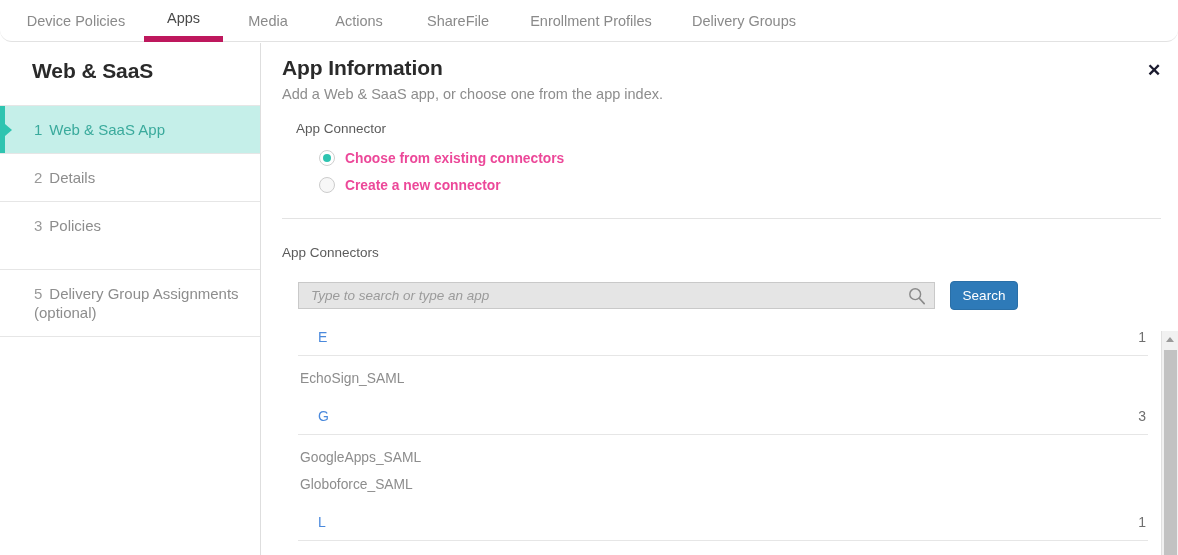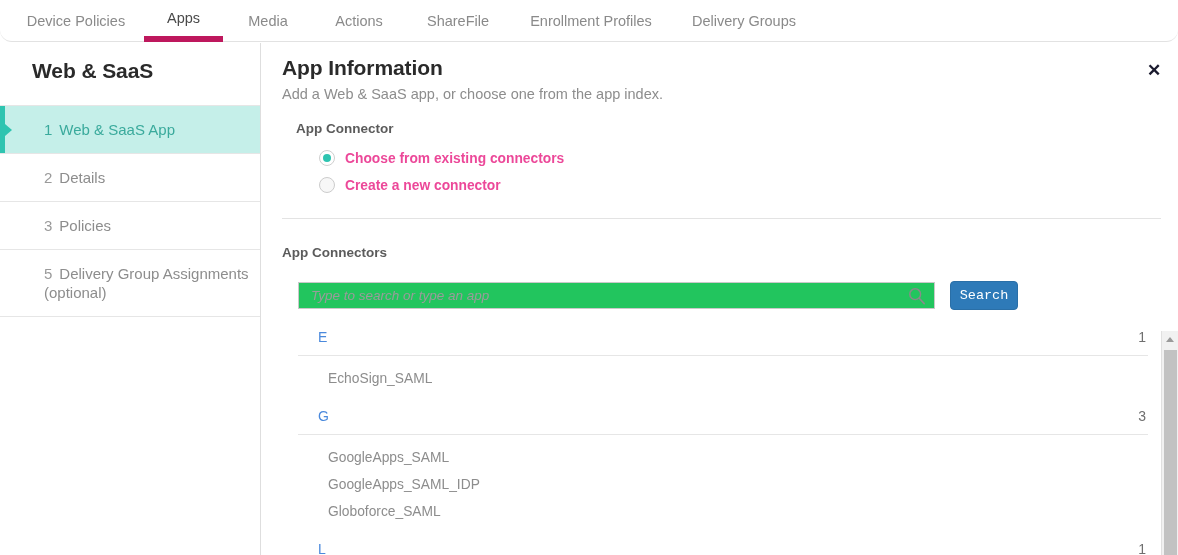--- a/index.html
+++ b/index.html
@@ -42,25 +42,25 @@
     position: absolute; left: 32px; top: 16px;
     font-size: 21px; font-weight: bold; color: #2a2a2a;
     letter-spacing: -0.1px;
   }
   #steps {
     position: absolute; left: 0; top: 62px; width: 260px;
   }
   .step {
     position: relative;
     border-top: 1px solid #e6e6e6;
-    padding: 14px 10px 14px 44px;
+    padding: 14px 10px 14px 34px;
     font-size: 15px; color: #8d8d8d;
     line-height: 19px; cursor: pointer;
   }
-  .step:last-child { border-bottom: 1px solid #e6e6e6; }
+  .step:last-child { border-bottom: 1px solid #e6e6e6; margin-top: 20px; }
   .step .num { color: #9a9a9a; margin-right: 7px; }
   .step.active {
     background: #c5efe9; color: #3aaa9c;
   }
   .step.active .num { color: #3aaa9c; }
   .step.active::before {
     content: ""; position: absolute; left: 0; top: 0;
     width: 5px; height: 100%; background: #2ec4b0;
   }
   .step.active::after {
@@ -89,21 +89,21 @@
     font-size: 21px; font-weight: bold; color: #2a2a2a;
     letter-spacing: -0.1px;
   }
   #panel-sub {
     position: absolute; left: 20px; top: 43px;
     font-size: 14.5px; color: #8d8d8d;
   }
 
   .form-label {
     position: absolute;
-    font-size: 13.5px; font-weight: bold; color: #5b5b5b;
+    font-size: 13.5px; font-weight: normal; color: #5b5b5b;
   }
   #app-connector-label { left: 34px; top: 78px; }
   #app-connectors-label { left: 20px; top: 202px; }
 
   .radio-row {
     position: absolute; left: 57px;
     display: flex; align-items: center; cursor: pointer;
   }
   #radio-existing { top: 107px; }
   #radio-new { top: 134px; }
@@ -125,62 +125,62 @@
 
   #divider {
     position: absolute; left: 20px; top: 175px;
     width: 879px; height: 1px; background: #e3e3e3;
   }
 
   
   #search-wrap {
     position: absolute; left: 36px; top: 239px;
     width: 637px; height: 27px;
-    border: 1px solid #c9c9c9; background: #22c55e;
+    border: 1px solid #c9c9c9; background: #e5e5e5;
     display: flex; align-items: center;
   }
   #search-input {
     border: 0; outline: 0; background: transparent;
     width: 100%; height: 100%;
     padding: 0 30px 0 12px;
     font-family: "Liberation Sans", sans-serif;
     font-size: 13.5px; font-style: italic; color: #555;
   }
   #search-input::placeholder { color: #9b9b9b; font-style: italic; }
   #search-icon {
     position: absolute; right: 8px; top: 4px;
     width: 18px; height: 18px; pointer-events: none;
   }
   #search-btn {
     position: absolute; left: 688px; top: 238px;
     width: 68px; height: 29px; border-radius: 4px;
     background: #2e7ab8; border: 1px solid #2a6fa7;
     color: #ffffff; font-size: 13.5px;
-    font-family: Liberation Mono, monospace;
+    font-family: Liberation Sans, sans-serif;
     cursor: pointer;
     display: flex; align-items: center; justify-content: center;
   }
 
   
   #list { position: absolute; left: 0; top: 279px; width: 916px; }
   .letter-row {
     position: relative; height: 34px;
     border-bottom: 1px solid #e6e6e6;
     margin: 0 30px 0 36px;
   }
   .letter-row .letter {
     position: absolute; left: 20px; top: 7px;
     font-size: 14px; color: #4a89dc;
   }
   .letter-row .count {
     position: absolute; right: 2px; top: 7px;
     font-size: 14px; color: #6f6f6f;
   }
   .app-row {
-    height: 27px; padding-left: 66px;
+    height: 27px; padding-left: 38px;
     font-size: 13.8px; color: #8d8d8d;
     display: flex; align-items: center;
     cursor: pointer;
   }
   .group-gap { height: 9px; }
 
   
   #scrollbar {
     position: absolute; right: 0; top: 288px;
     width: 17px; height: 267px;
@@ -263,21 +263,20 @@
       </div>
       <div class="group-gap"></div>
       <div class="app-row">EchoSign_SAML</div>
       <div class="group-gap"></div>
       <div class="letter-row">
         <span class="letter">G</span>
         <span class="count">3</span>
       </div>
       <div class="group-gap"></div>
       <div class="app-row">GoogleApps_SAML</div>
-      <div class="app-row">GoogleApps_SAML_IDP</div>
       <div class="app-row">Globoforce_SAML</div>
       <div class="group-gap"></div>
       <div class="letter-row">
         <span class="letter">L</span>
         <span class="count">1</span>
       </div>
     </div>
 
   <div id="scrollbar">
     <div id="scroll-up"></div>

